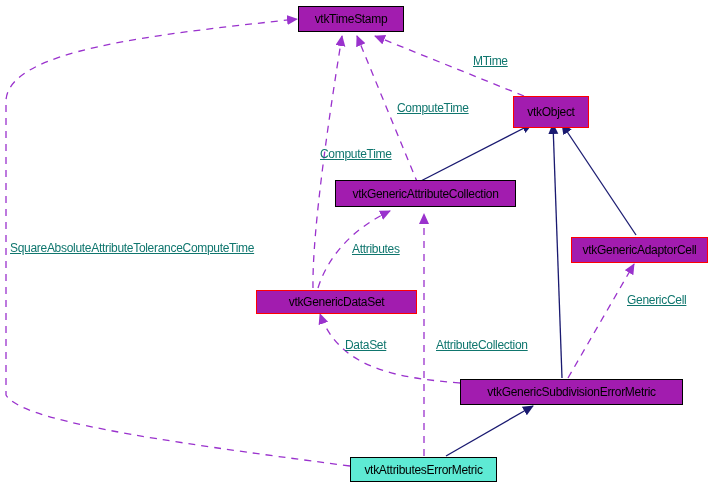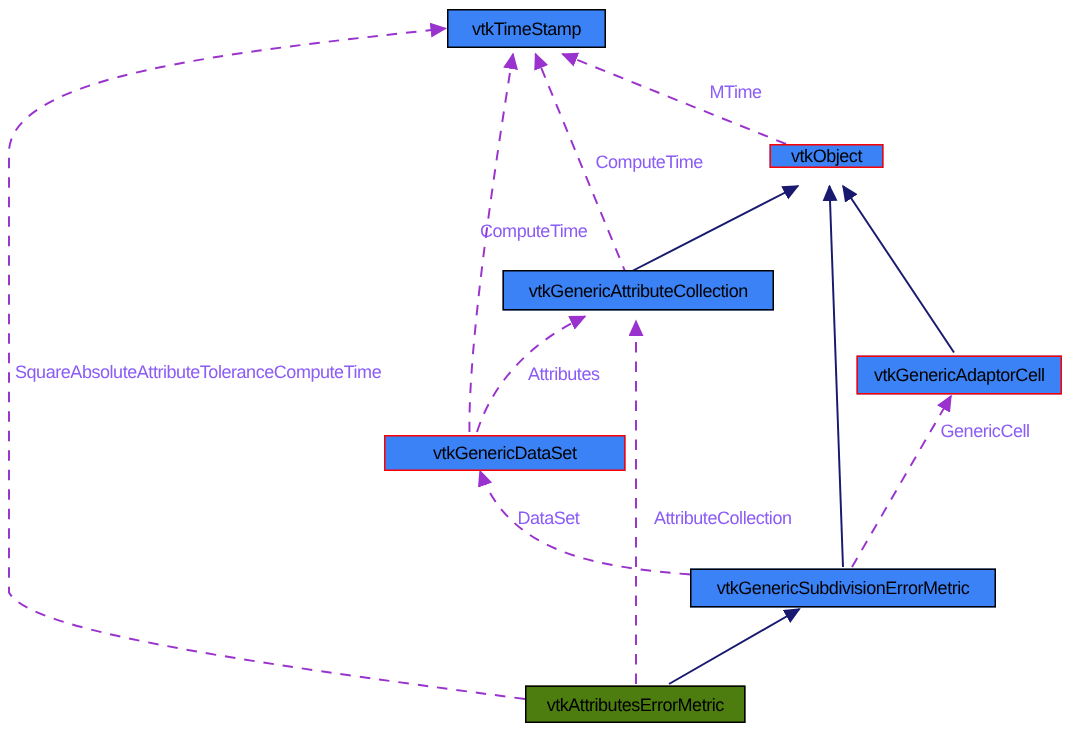--- a/index.html
+++ b/index.html
@@ -1,26 +1,26 @@
 <!DOCTYPE html>
 <html><head>
 <meta charset="utf-8">
 <style>
   html, body { margin: 0; padding: 0; background: #ffffff; }
   body { width: 724px; height: 488px; position: relative; overflow: hidden;
          font-family: "Liberation Sans", sans-serif; }
   svg { position: absolute; left: 0; top: 0; }
-  .node { position: absolute; box-sizing: border-box; background: #3b82f6;
+  .node { position: absolute; box-sizing: border-box; background: #a21caf;
           border: 1px solid #000000; font-size: 12px; color: #000000;
           display: flex; align-items: center; justify-content: center;
           white-space: nowrap; letter-spacing: -0.3px; }
   .node.red { border-color: #ff0000; }
-  .node.focus { background: #4d7c0f; }
-  .elabel { position: absolute; font-size: 12px; color: #8b5cf6; white-space: nowrap;
-            letter-spacing: -0.3px; }
+  .node.focus { background: #5eead4; }
+  .elabel { position: absolute; font-size: 12px; color: #0f766e; white-space: nowrap;
+            letter-spacing: -0.3px; text-decoration: underline; }
 </style>
 </head>
 <body>
 
 <svg width="724" height="488" viewBox="0 0 724 488">
   <defs>
     <marker id="arrowNavy" markerWidth="12" markerHeight="12" refX="10" refY="5" orient="auto" markerUnits="userSpaceOnUse">
       <path d="M0,0 L11,5 L0,10 Z" fill="#191970"></path>
     </marker>
     <marker id="arrowPurple" markerWidth="12" markerHeight="12" refX="10" refY="5" orient="auto" markerUnits="userSpaceOnUse">
@@ -40,44 +40,44 @@
   <path d="M318,288 C330,250 360,225 390,211" stroke="#9a32cd" stroke-width="1.3" stroke-dasharray="7,6" fill="none" marker-end="url(#arrowPurple)"></path>
   <path d="M568,378 L634,264" stroke="#9a32cd" stroke-width="1.3" stroke-dasharray="7,6" fill="none" marker-end="url(#arrowPurple)"></path>
   <path d="M460,383 C400,378 340,370 320,314" stroke="#9a32cd" stroke-width="1.3" stroke-dasharray="7,6" fill="none" marker-end="url(#arrowPurple)"></path>
   <path d="M424,456 L424,214" stroke="#9a32cd" stroke-width="1.3" stroke-dasharray="7,6" fill="none" marker-end="url(#arrowPurple)"></path>
 </svg>
 
 <div class="node" style="left:298px; top:6px; width:106px; height:26px;">
   <span>vtkTimeStamp</span>
 </div>
 
-<div class="node red" style="left:513px; top:96px; width:76px; height:16px;align-items:center;">
+<div class="node red" style="left:513px; top:96px; width:76px; height:32px;align-items:center;">
   <span>vtkObject</span>
 </div>
 
 <div class="node" style="left:335px; top:180px; width:181px; height:27px;">
   <span>vtkGenericAttributeCollection</span>
 </div>
 
 <div class="node red" style="left:571px; top:237px; width:137px; height:26px;">
   <span>vtkGenericAdaptorCell</span>
 </div>
 
 <div class="node red" style="left:256px; top:290px; width:161px; height:24px;">
   <span>vtkGenericDataSet</span>
 </div>
 
-<div class="node" style="left:460px; top:379px; width:204px; height:26px;">
+<div class="node" style="left:460px; top:379px; width:223px; height:26px;">
   <span>vtkGenericSubdivisionErrorMetric</span>
 </div>
 
 <div class="node focus" style="left:350px; top:457px; width:147px; height:25px;">
   <span>vtkAttributesErrorMetric</span>
 </div>
 
 <div class="elabel" style="left:473px; top:54px;">MTime</div>
 <div class="elabel" style="left:397px; top:101px;">ComputeTime</div>
 <div class="elabel" style="left:320px; top:147px;">ComputeTime</div>
 <div class="elabel" style="left:10px; top:241px;text-align:right;">SquareAbsoluteAttributeToleranceComputeTime</div>
 <div class="elabel" style="left:352px; top:242px;">Attributes</div>
-<div class="elabel" style="left:627px; top:280px;">GenericCell</div>
+<div class="elabel" style="left:627px; top:293px;">GenericCell</div>
 <div class="elabel" style="left:345px; top:338px;">DataSet</div>
 <div class="elabel" style="left:436px; top:338px;">AttributeCollection</div>
 
 </body></html>

